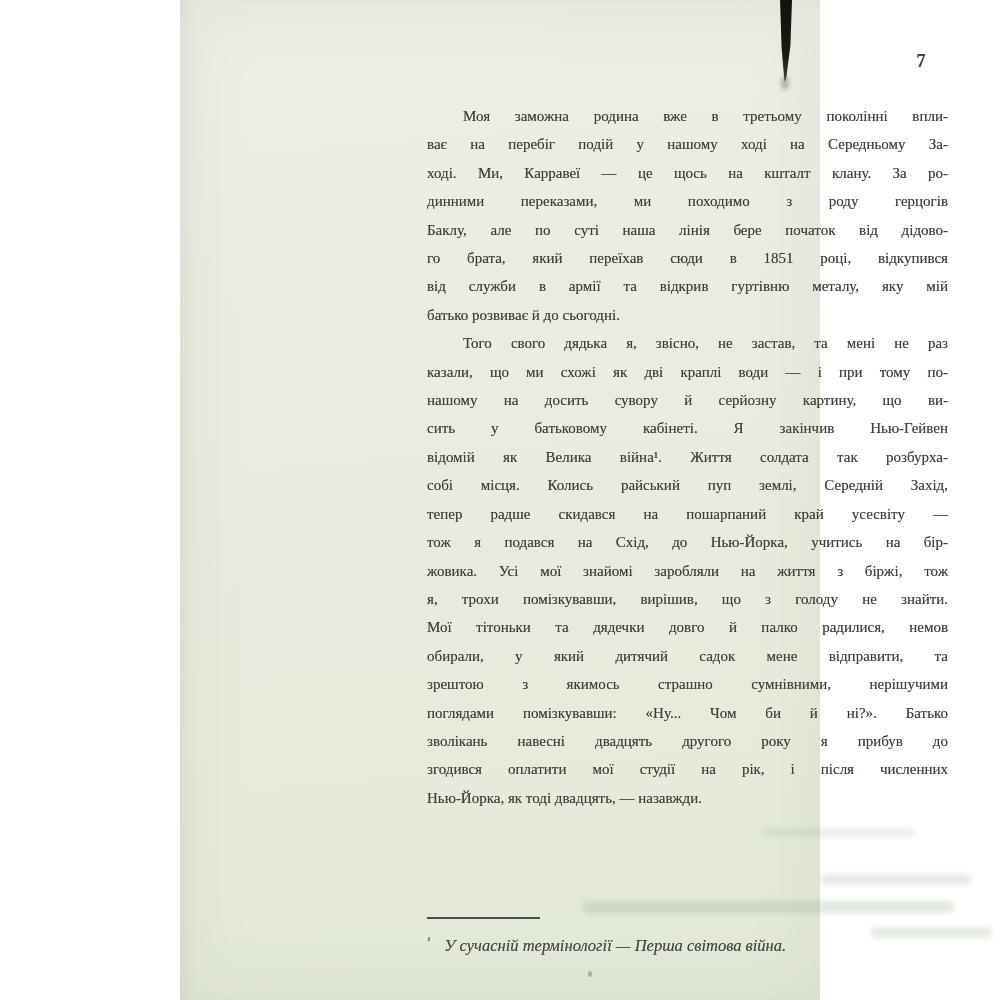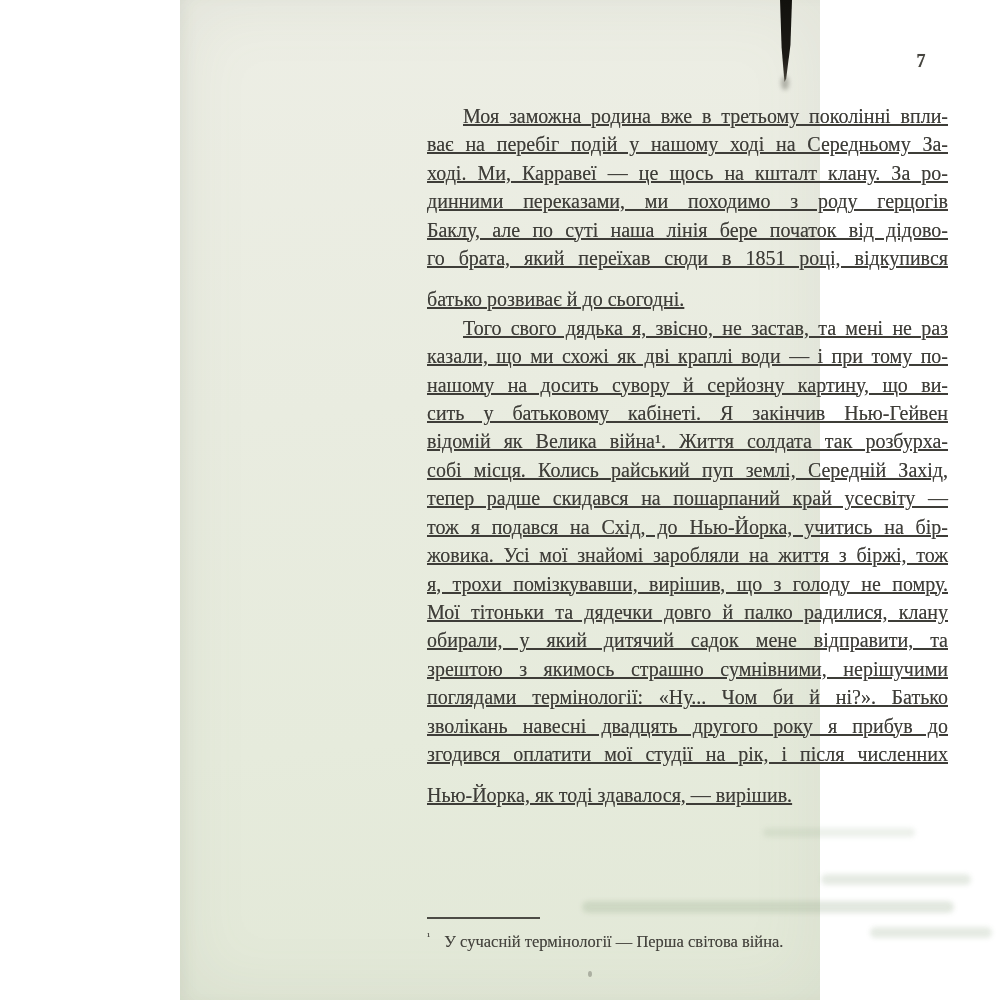--- a/index.html
+++ b/index.html
@@ -58,50 +58,50 @@
     font-weight: bold;
     color: #45443e;
     text-shadow: 0 0 0.7px rgba(69,68,62,0.6);
   }
   .text-block {
     position: absolute;
     left: 247px;
     top: 102px;
     width: 521px;
     color: #3e3d38;
-    font-size: 20px;
+    font-size: 15px;
     line-height: 28.4px;
     text-shadow: 0 0 0.6px rgba(62,61,56,0.55);
-    text-decoration: underline;
   }
   .line {
     text-align: justify;
     text-align-last: justify;
     white-space: normal;
   }
   .line.pfirst { text-indent: 36px; }
-  .line.plast  { text-align-last: left; margin-top: 13px; }
+  .line.plast  { text-align-last: left; }
   .footnote-rule {
     position: absolute;
     left: 247px;
     top: 917px;
     width: 113px;
     height: 2px;
     background: #4c4b45;
     filter: blur(0.3px);
   }
   .footnote {
     position: absolute;
     left: 247px;
     top: 926px;
     width: 521px;
     color: #45443e;
     font-size: 16.5px;
-    line-height: 20px;
+    line-height: 28px;
     text-shadow: 0 0 0.5px rgba(69,68,62,0.5);
+    font-style: italic;
   }
   .footnote .marker {
     font-size: 11px;
     vertical-align: super;
     margin-right: 14px;
   }
   
   .ghost {
     position: absolute;
     background: rgba(143,165,133,0.30);
@@ -132,40 +132,41 @@
     <div class="page-number">7</div>
 
     <div class="text-block">
       <div class="para">
           <div class="line pfirst">Моя заможна родина вже в третьому поколінні впли-</div>
           <div class="line">ває на перебіг подій у нашому ході на Середньому За-</div>
           <div class="line">ході. Ми, Карравеї — це щось на кшталт клану. За ро-</div>
           <div class="line">динними переказами, ми походимо з роду герцогів</div>
           <div class="line">Баклу, але по суті наша лінія бере початок від дідово-</div>
           <div class="line">го брата, який переїхав сюди в 1851 році, відкупився</div>
+          <div class="line">від служби в армії та відкрив гуртівню металу, яку мій</div>
           <div class="line plast">батько розвиває й до сьогодні.</div>
         </div>
       <div class="para">
           <div class="line pfirst">Того свого дядька я, звісно, не застав, та мені не раз</div>
           <div class="line">казали, що ми схожі як дві краплі води — і при тому по-</div>
           <div class="line">нашому на досить сувору й серйозну картину, що ви-</div>
           <div class="line">сить у батьковому кабінеті. Я закінчив Нью-Гейвен</div>
           <div class="line">відомій як Велика війна¹. Життя солдата так розбурха-</div>
           <div class="line">собі місця. Колись райський пуп землі, Середній Захід,</div>
           <div class="line">тепер радше скидався на пошарпаний край усесвіту —</div>
           <div class="line">тож я подався на Схід, до Нью-Йорка, учитись на бір-</div>
           <div class="line">жовика. Усі мої знайомі заробляли на життя з біржі, тож</div>
-          <div class="line">я, трохи помізкувавши, вирішив, що з голоду не помру.</div>
-          <div class="line">Мої тітоньки та дядечки довго й палко радилися, клану</div>
+          <div class="line">я, трохи помізкувавши, вирішив, що з голоду не знайти.</div>
+          <div class="line">Мої тітоньки та дядечки довго й палко радилися, немов</div>
           <div class="line">обирали, у який дитячий садок мене відправити, та</div>
           <div class="line">зрештою з якимось страшно сумнівними, нерішучими</div>
-          <div class="line">поглядами термінології: «Ну... Чом би й ні?». Батько</div>
+          <div class="line">поглядами помізкувавши: «Ну... Чом би й ні?». Батько</div>
           <div class="line">зволікань навесні двадцять другого року я прибув до</div>
           <div class="line">згодився оплатити мої студії на рік, і після численних</div>
-          <div class="line plast">Нью-Йорка, як тоді здавалося, — вирішив.</div>
+          <div class="line plast">Нью-Йорка, як тоді двадцять, — назавжди.</div>
         </div>
     </div>
 
     <div class="ghost g1"></div>
     <div class="ghost g2"></div>
     <div class="ghost g3"></div>
     <div class="ghost g4"></div>
 
     <div class="footnote-rule"></div>
 

